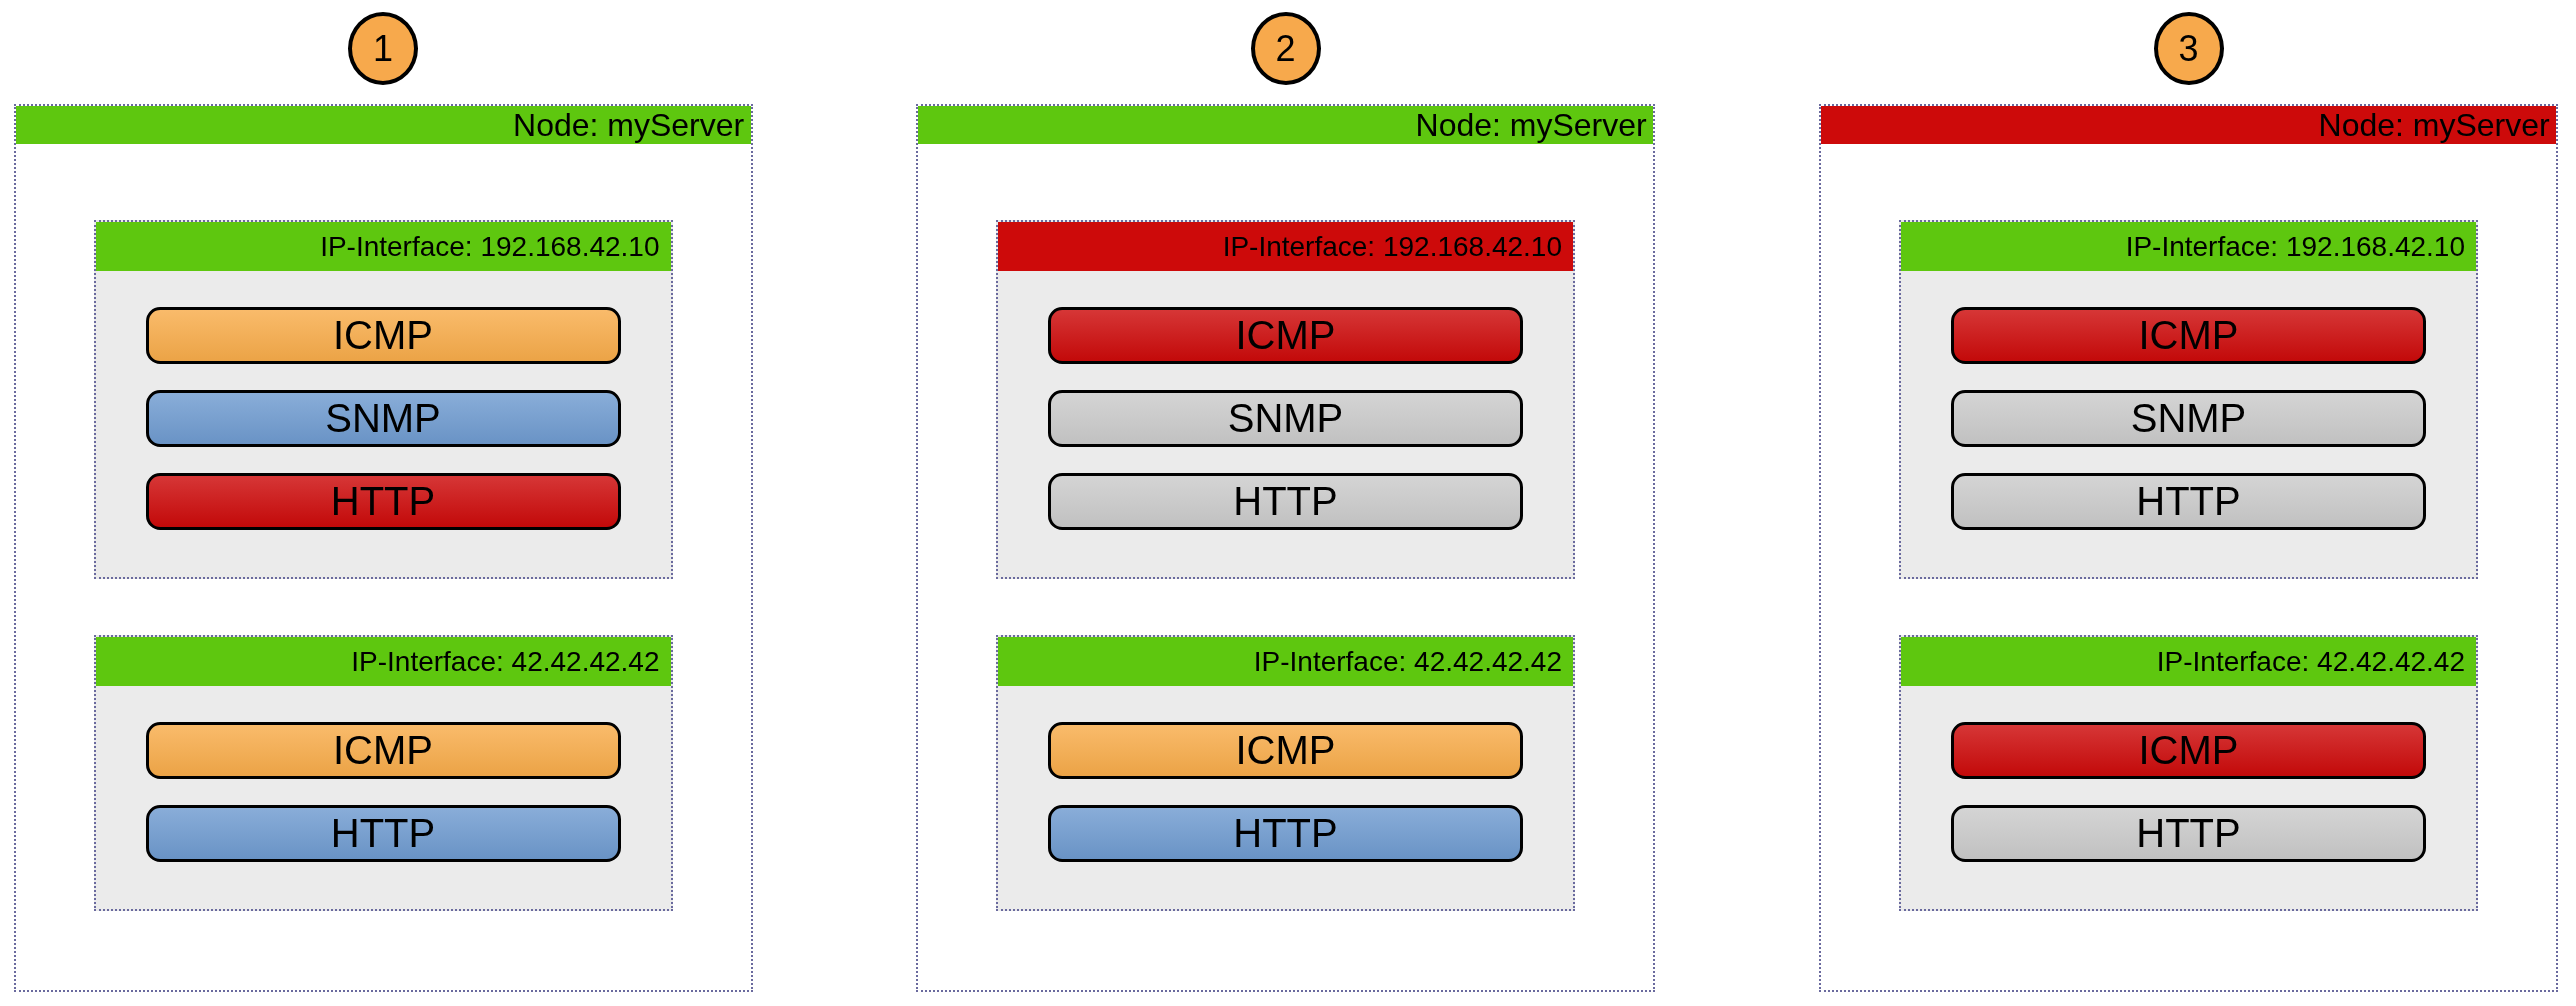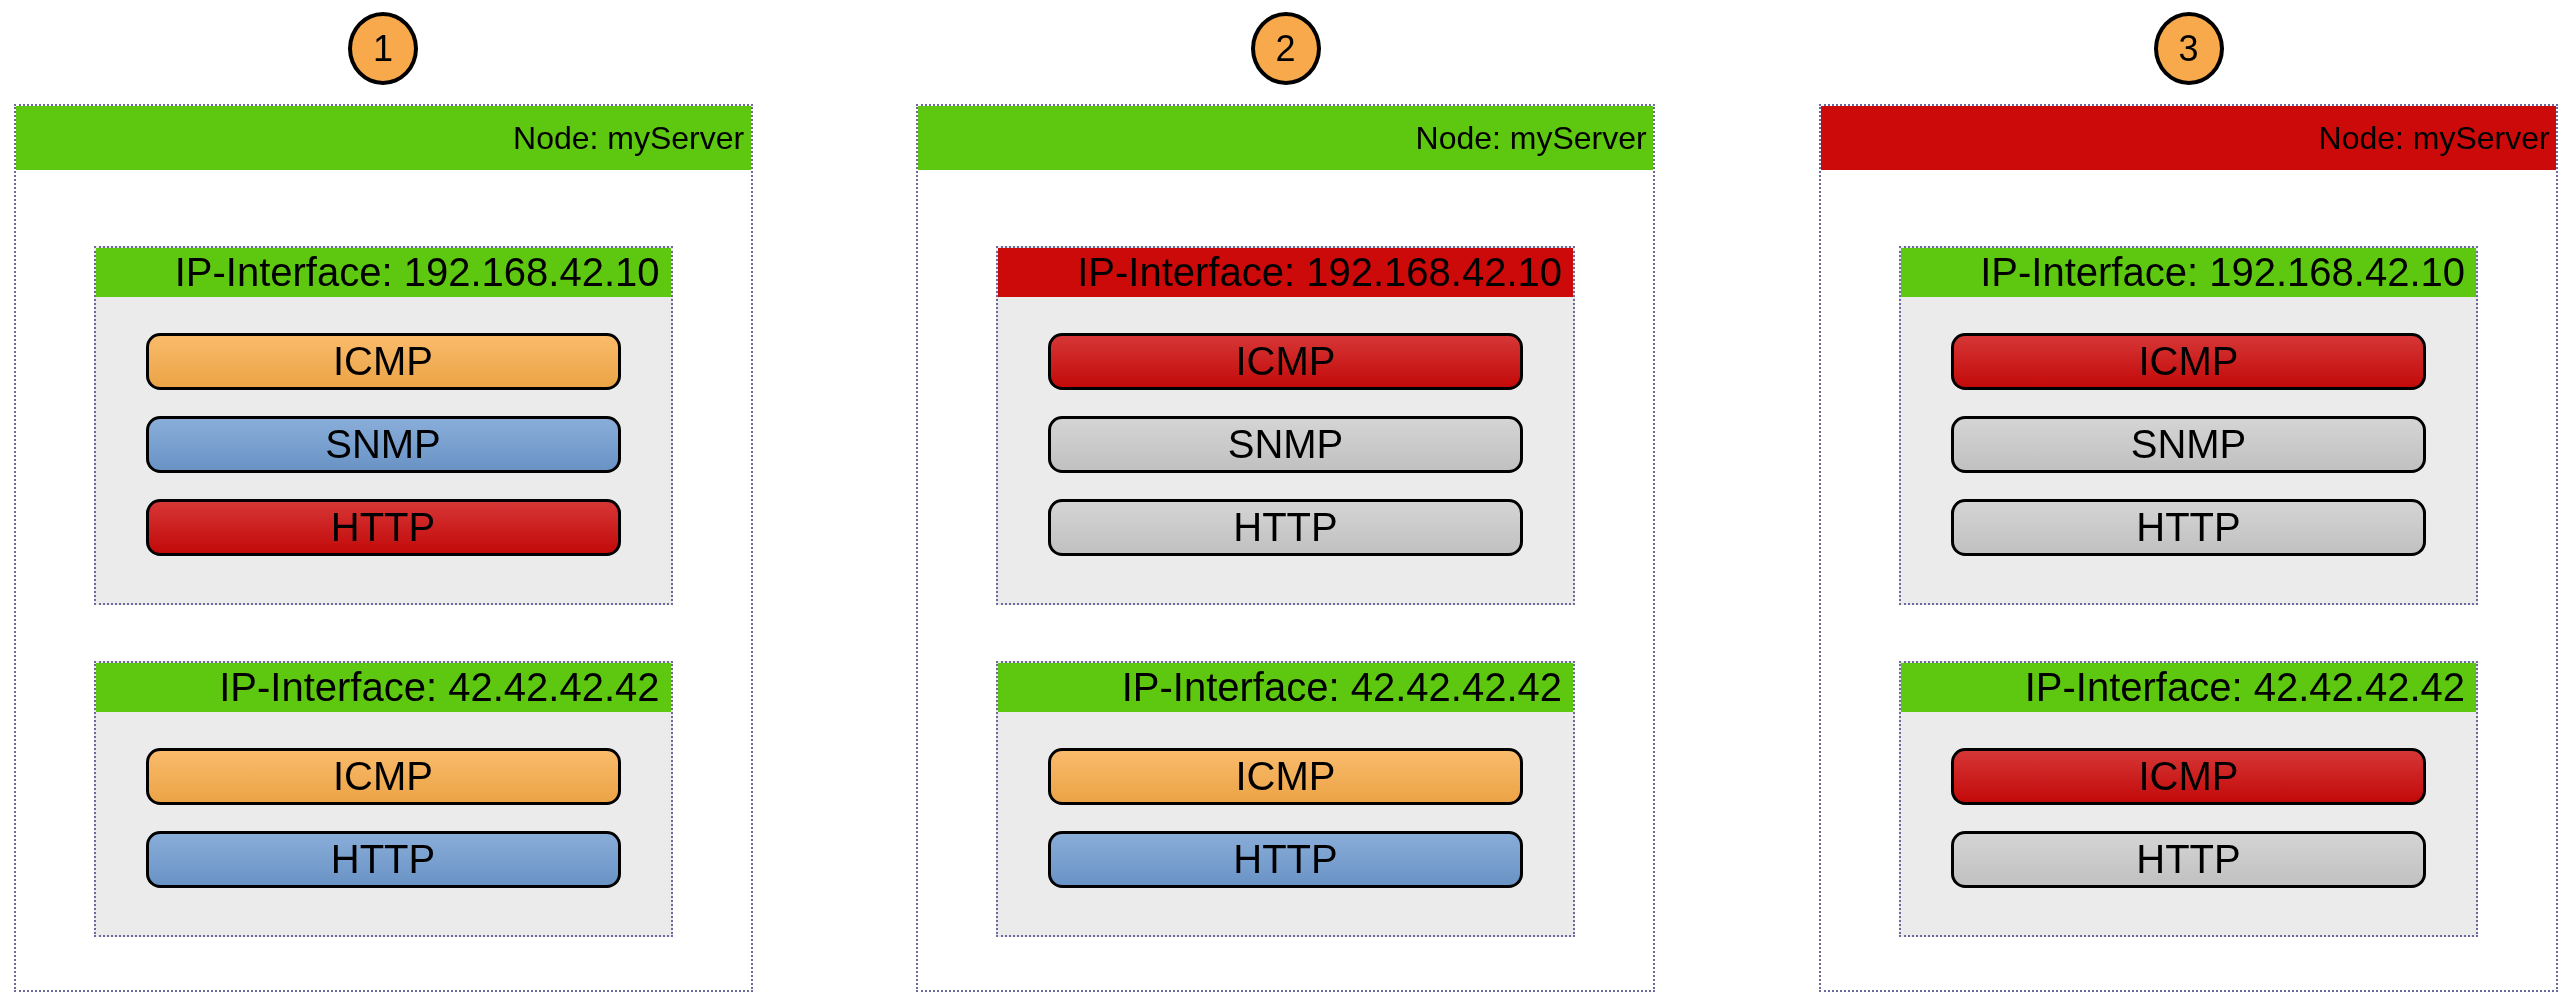--- a/index.html
+++ b/index.html
@@ -26,42 +26,42 @@
   }
 
   .node-box {
     margin-top: 19px;
     height: 888px;
     box-sizing: border-box;
     border: 2.4px dotted #6a6a9e;
     background: #ffffff;
   }
   .node-header {
-    height: 64px;
+    height: 38px;
     display: flex; align-items: center; justify-content: flex-end;
     padding-right: 6.3px;
     font-size: 32px; white-space: nowrap;
   }
   .node-body {
     padding-top: 76px;
     display: flex; flex-direction: column; align-items: center;
     gap: 56px;
   }
 
   .iface-box {
     width: 579px;
     box-sizing: border-box;
     border: 2.4px dotted #6a6a9e;
     background: #ebebeb;
   }
   .iface-header {
     height: 49px;
     display: flex; align-items: center; justify-content: flex-end;
     padding-right: 11px;
-    font-size: 40px; white-space: nowrap;
+    font-size: 28px; white-space: nowrap;
   }
   .iface-body {
     padding: 36px 0 47px;
     display: flex; flex-direction: column; align-items: center;
     gap: 26px;
   }
 
   .service-pill {
     width: 475px; height: 57px;
     box-sizing: border-box;

